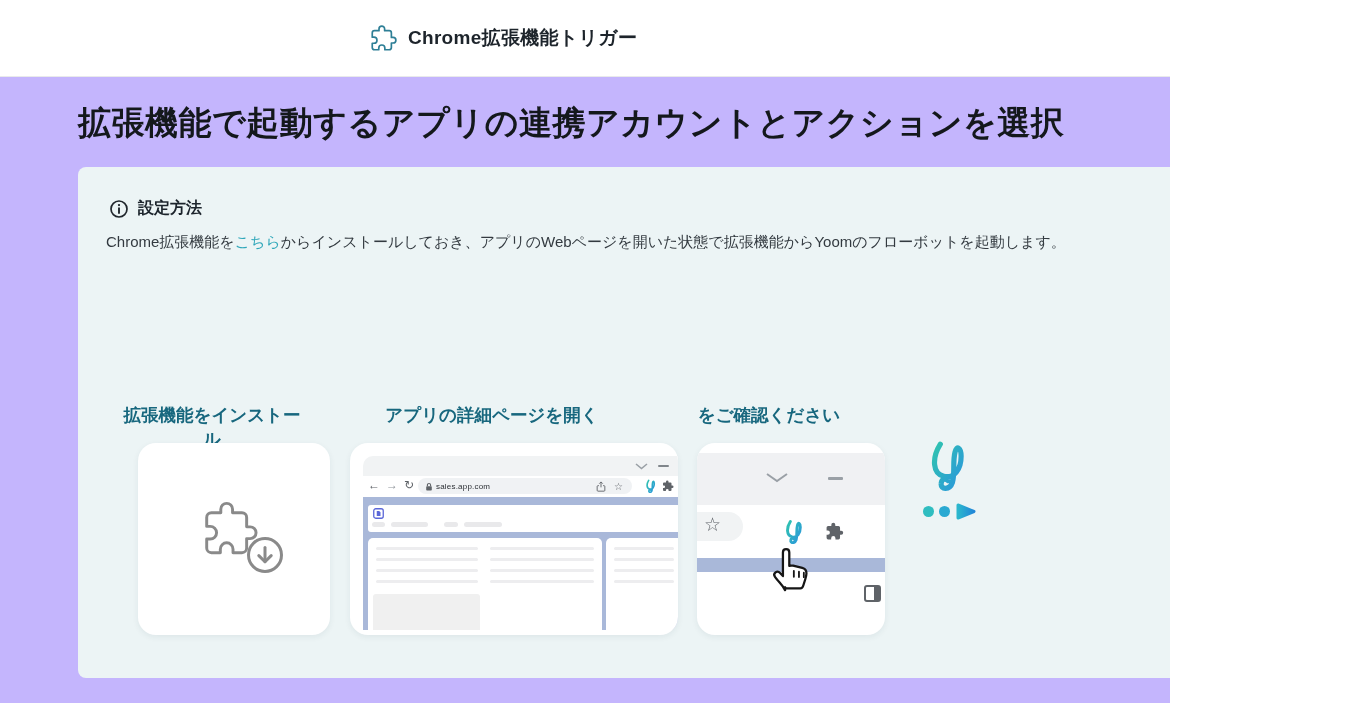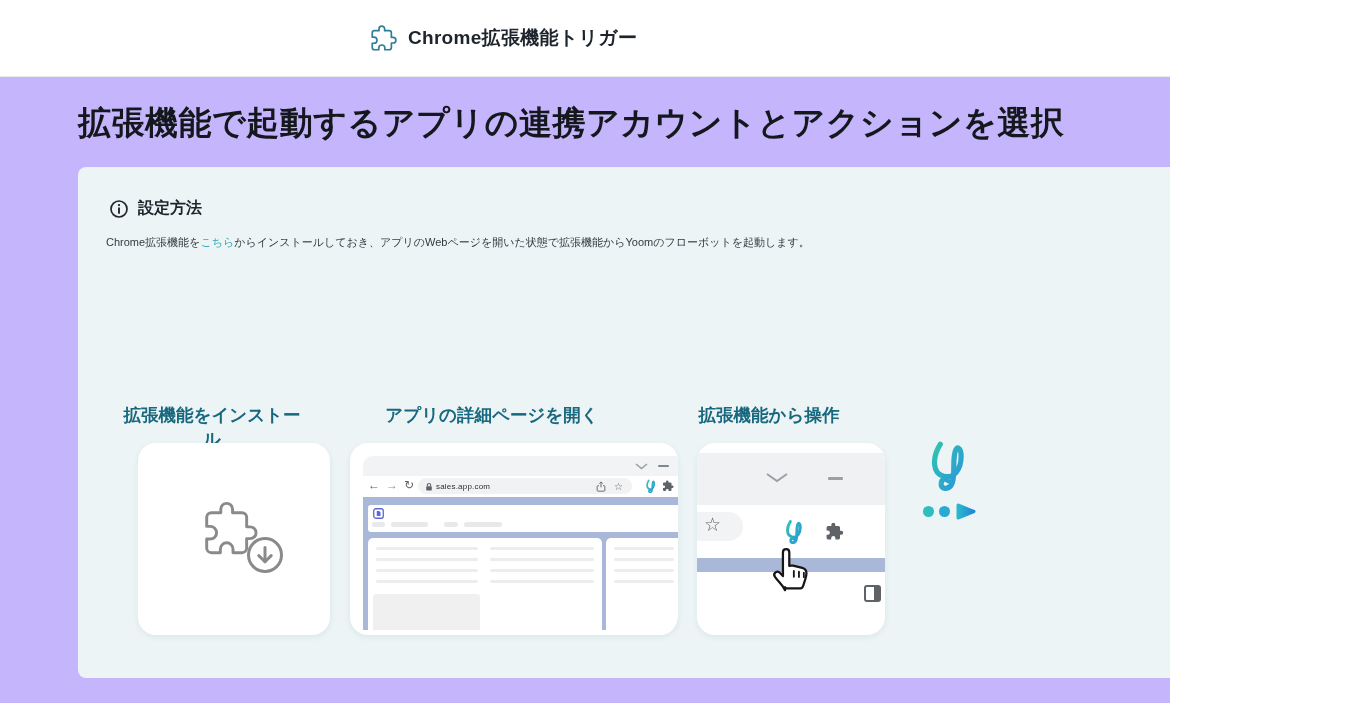--- a/index.html
+++ b/index.html
@@ -12,21 +12,21 @@
   .topbar-inner { position:absolute; left:370px; top:0; height:76px; display:flex; align-items:center; gap:11px; }
   .app-title { font-size:19px; font-weight:700; color:#1d242b; letter-spacing:.3px; }
 
   
   .page-title { position:absolute; left:78px; top:101px; width:1250px; font-size:33px; font-weight:700; color:var(--heading,#14181c); line-height:44px; letter-spacing:.5px; }
 
   
   .panel { position:absolute; left:78px; top:167px; width:1190px; height:511px; background:var(--panel-bg,#ecf4f5); border-radius:8px; }
   .info-head { position:absolute; left:31px; top:31px; display:flex; align-items:center; gap:9px; }
   .info-head .label { font-size:16px; font-weight:700; color:#1c242c; }
-  .guide-text { position:absolute; left:28px; top:60px; width:1140px; font-size:11px; line-height:30px; color:var(--body-text,#333a40); }
+  .guide-text { position:absolute; left:28px; top:60px; width:1140px; font-size:15px; line-height:30px; color:var(--body-text,#333a40); }
   .guide-text a { color:var(--link,#2fa7ba); text-decoration:none; cursor:pointer; }
 
   
   .step { position:absolute; top:200px; }
   .step-title { position:relative; left:-22px; text-align:center; font-size:17.5px; font-weight:700; color:var(--step-title,#17677e); height:24px; line-height:24px;margin-top:36px; }
   .card { margin-top:16px; height:192px; background:#fff; border-radius:18px; box-shadow:0 2px 6px rgba(30,60,70,.07); position:relative; overflow:hidden; }
   .step1 { left:60px;  width:192px; }
   .step2 { left:272px; width:328px; }
   .step3 { left:619px; width:188px; }
   .step4 { left:935px; width:192px; }
@@ -186,21 +186,21 @@
             <div class="pline" style="left:8px;top:9px;width:60px"></div>
             <div class="pline" style="left:8px;top:20px;width:60px"></div>
             <div class="pline" style="left:8px;top:31px;width:60px"></div>
             <div class="pline" style="left:8px;top:42px;width:60px"></div>
           </div>
         </div>
       </div>
     </div>
 
     <div class="step step3">
-      <div class="step-title">拡張機能から操作</div>
+      <div class="step-title">をご確認ください</div>
       <div class="card">
         <div class="ztitle">
           <svg style="position:absolute;left:68px;top:19px" width="24" height="11" viewBox="0 0 24 11">
               <polyline points="2,2 12,9 22,2" fill="none" stroke="#9aa0a6" stroke-width="2"></polyline>
             </svg>
           <div class="dash" style="left:131px;top:24px;width:15px;height:2.5px;background:#9aa0a6"></div>
         </div>
         <div class="ztools">
           <div class="zpill"></div>
           <span class="zstar">☆</span>

